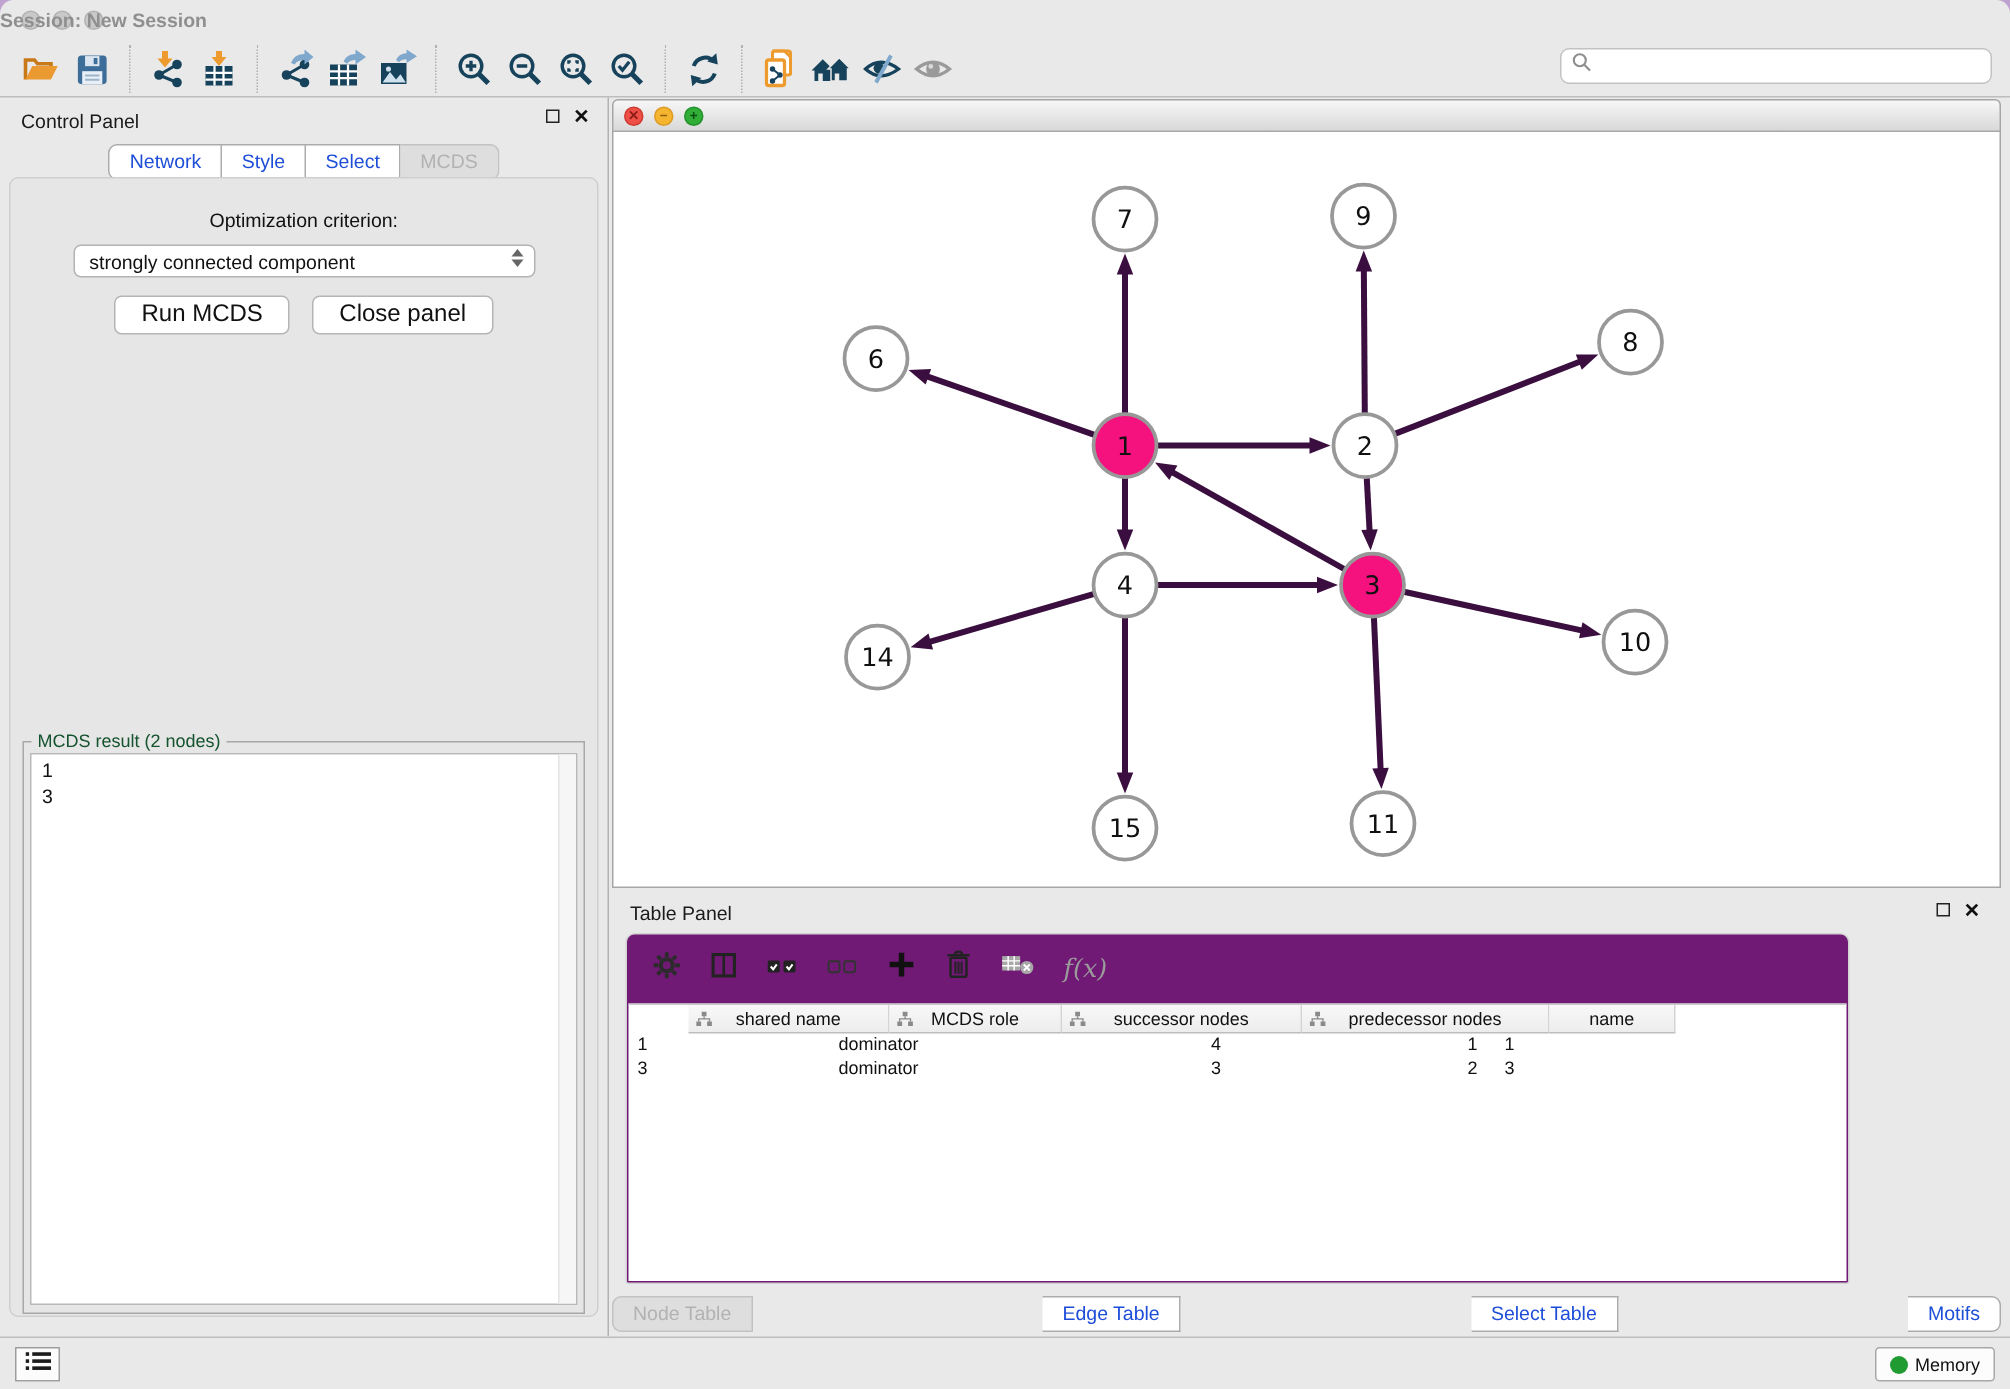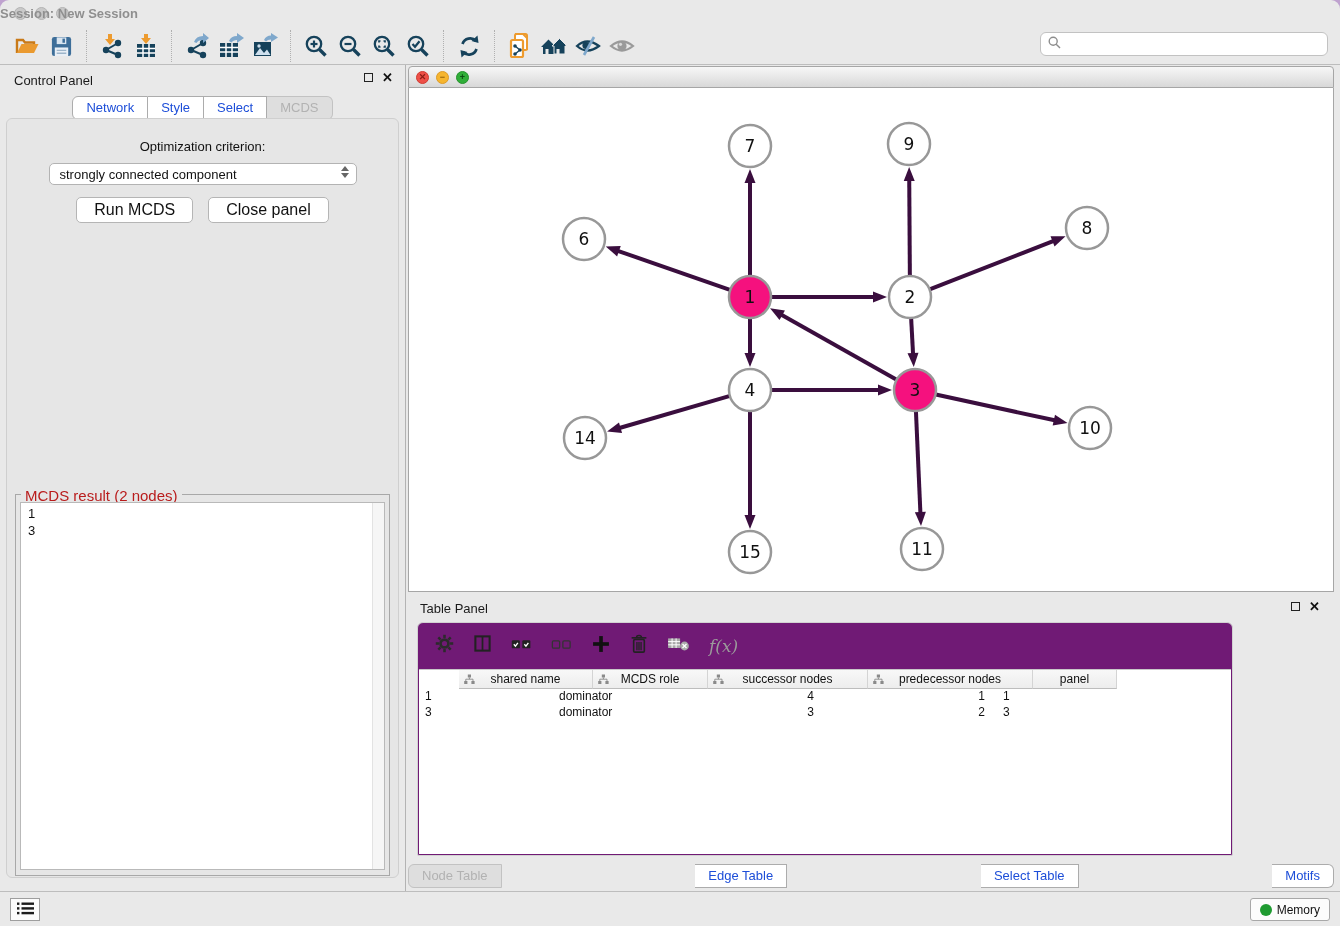--- a/index.html
+++ b/index.html
@@ -38,21 +38,21 @@
   .cp-inner { position:absolute; left:6px; right:6px; top:53px; bottom:13px; background:#e6e6e6; border:1px solid #cfcfcf; border-radius:6px; }
   .opt-label { margin-top:20px; text-align:center; font-size:13px; color:#111; }
   .selectbox { position:relative; width:308px; height:22px; margin:9px auto 0; background:#fff; border:1px solid #b3b3b3; border-radius:5px; font-size:13px; color:#111; display:flex; align-items:center; padding-left:10px; }
   .stepper { position:absolute; right:7px; top:2px; display:flex; flex-direction:column; gap:2px; }
   .stepper i { width:0; height:0; border-left:4px solid transparent; border-right:4px solid transparent; }
   .stepper .up { border-bottom:5px solid #666; }
   .stepper .dn { border-top:5px solid #666; }
   .btnrow { display:flex; justify-content:center; gap:15px; margin-top:12px; }
   .pushbtn { font-size:16px; color:#111; background:#fff; border:1px solid #b5b5b5; border-radius:5px; padding:3px 17px; }
   .result-group { position:absolute; left:8px; right:8px; top:375px; bottom:1px; border:1px solid #a8a8a8; }
-  .result-label { position:absolute; top:-8px; left:5px; background:#e6e6e6; padding:0 4px; font-size:15px; color:#b91c1c; }
+  .result-label { position:absolute; top:-8px; left:5px; background:#e6e6e6; padding:0 4px; font-size:12px; color:#14532d; }
   .result-area { position:absolute; left:4px; right:4px; top:7px; bottom:5px; background:#fff; border:1px solid #b9b9b9; }
   .result-text { font-size:13px; color:#111; padding:2px 7px; line-height:17px; white-space:pre; font-family:"Liberation Sans",sans-serif; }
   .result-scroll { position:absolute; right:0; top:0; bottom:0; width:12px; background:#f6f6f6; border-left:1px solid #e3e3e3; }
 
   
   .net-window { position:absolute; left:408px; top:1px; width:926px; height:526px; }
   .net-titlebar { position:absolute; top:0; left:0; right:0; height:22px; background:linear-gradient(#f7f7f7,#d8d8d8); border:1px solid #a6a6a6; border-radius:4px 4px 0 0; }
   .net-lights { position:absolute; left:7px; top:4px; display:flex; gap:7px; }
   .nl { width:13px; height:13px; border-radius:50%; font-size:9px; font-weight:bold; display:flex; align-items:center; justify-content:center; line-height:1; }
   .nl.red { background:#ee5048; border:1px solid #d03b31; color:#8c1d16; }
@@ -476,21 +476,21 @@
               <div class="th c3">
                 <svg width="11" height="11" viewBox="0 0 11 11">
                   <rect x="3.8" y="0.5" width="3.2" height="3" fill="#8a8a8a"></rect>
                   <rect x="0.2" y="7" width="3.2" height="3" fill="#8a8a8a"></rect>
                   <rect x="7.4" y="7" width="3.2" height="3" fill="#8a8a8a"></rect>
                   <path d="M5.4 3.5 V5.2 M1.8 7 V5.2 H9 V7" fill="none" stroke="#8a8a8a" stroke-width="0.9"></path>
                 </svg>
                 <span>predecessor nodes</span>
               </div>
               <div class="th c4">
-                <span>panel</span>
+                <span>name</span>
               </div>
             </div>
           <div>
               <div class="trow">
                 <div class="td c0">1</div>
                 <div class="td c1">dominator</div>
                 <div class="td c2">4</div>
                 <div class="td c3">1</div>
                 <div class="td c4">1</div>
               </div>

